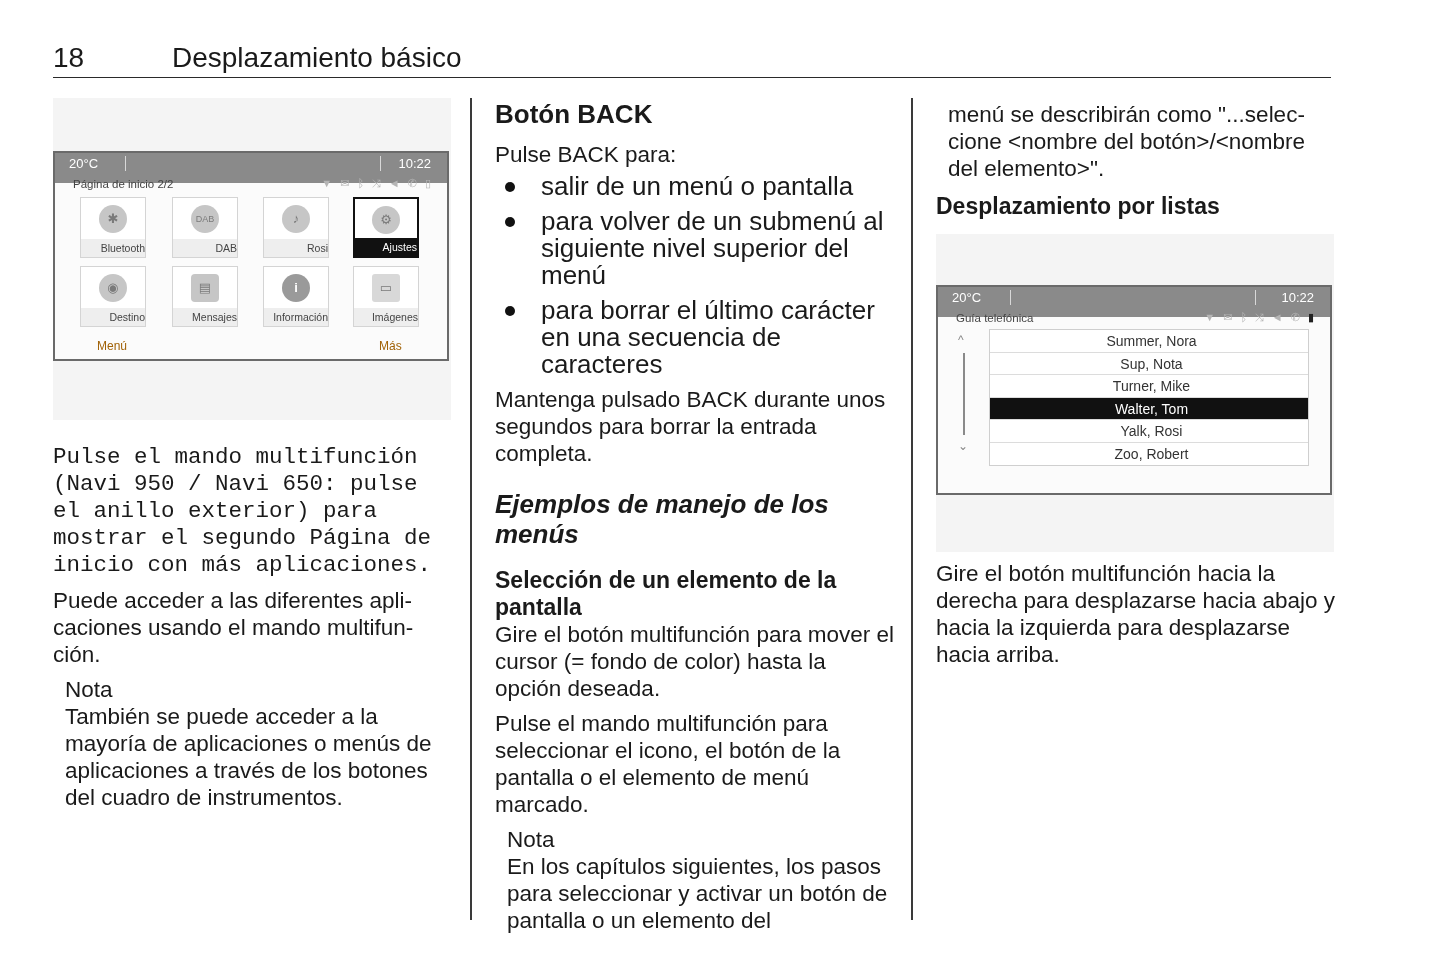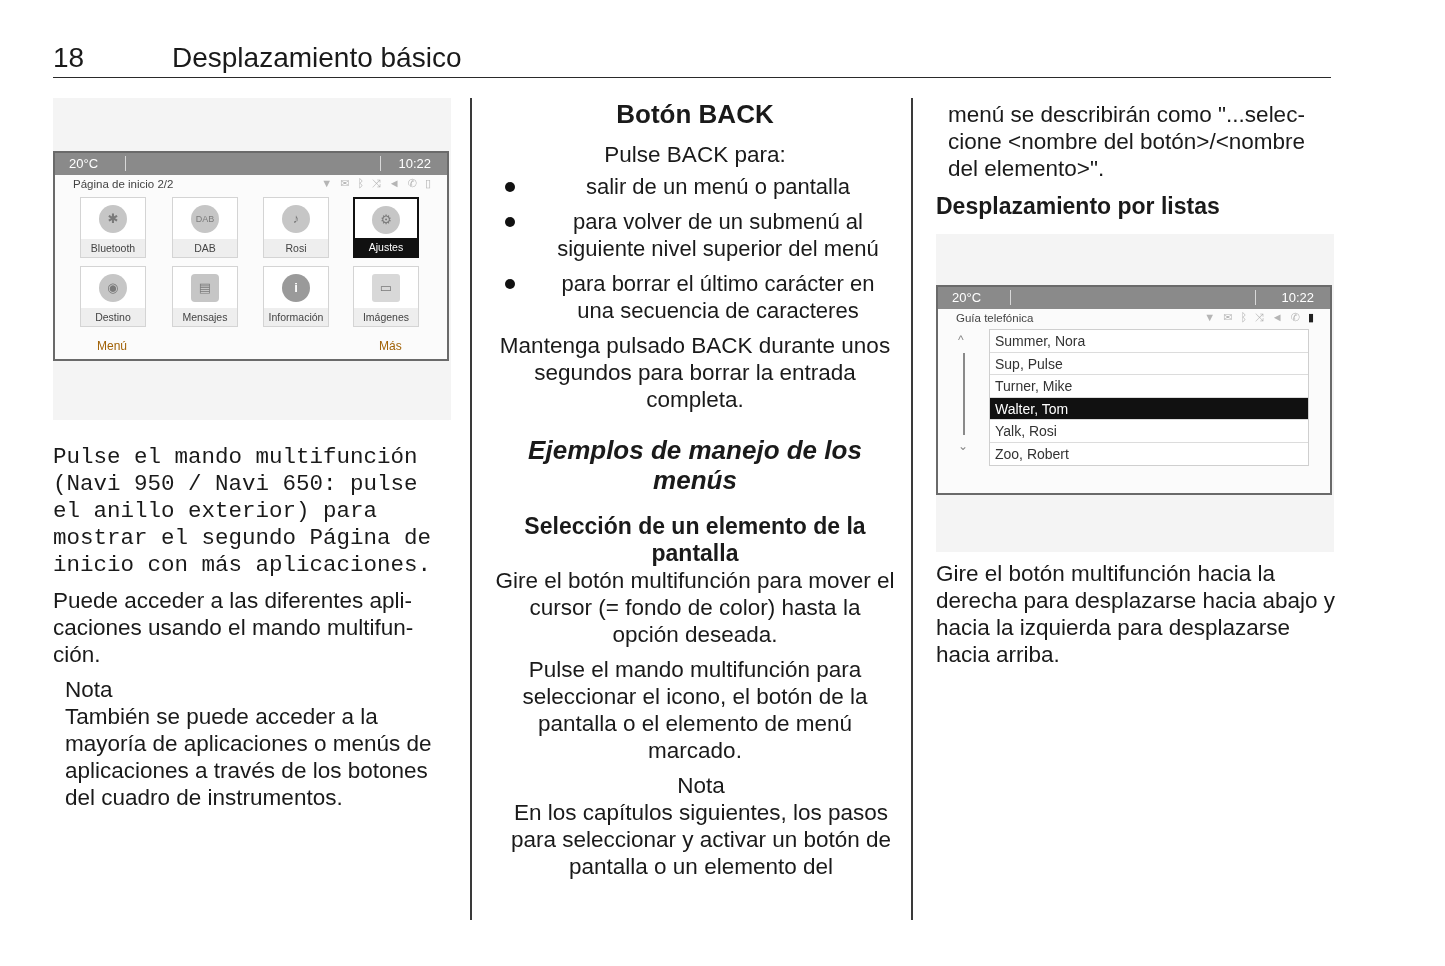--- a/index.html
+++ b/index.html
@@ -5,50 +5,50 @@
   * { box-sizing: border-box; margin: 0; padding: 0; }
   html, body { width: 1445px; height: 966px; background: #ffffff; overflow: hidden; }
   body { font-family: "Liberation Sans", sans-serif; color: #1a1a1a; position: relative; }
 
   .page-header { position: absolute; left: 53px; top: 40px; width: 1278px; height: 38px; border-bottom: 1.5px solid #2a2a2a; }
   .page-number { position: absolute; left: 0; top: 2px; font-size: 28px; }
   .page-title { position: absolute; left: 119px; top: 2px; font-size: 28px; }
 
   .col { position: absolute; top: 98px; }
   .col1 { left: 53px; width: 400px; }
-  .col2 { left: 495px; width: 400px; text-align: center; }
+  .col2 { left: 495px; width: 400px; }
   .col3 { left: 936px; width: 400px; }
   .rule { position: absolute; top: 98px; width: 2px; height: 822px; background: #3a3a3a; }
   .rule1 { left: 470px; }
   .rule2 { left: 911px; }
 
   .p { font-size: 22.5px; line-height: 27px; }
   .mt6 { margin-top: 8px; }
   .h2 { font-size: 26px; line-height: 30px; }
   .h3 { font-size: 23px; line-height: 27px; }
   .note { padding-left: 12px; }
 
   ul.bullets { list-style: none; }
-  ul.bullets li { position: relative; padding-left: 46px; font-size: 22px; line-height: 27px; margin-top: 8px; }
+  ul.bullets li { position: relative; padding-left: 46px; font-size: 26px; line-height: 27px; margin-top: 8px; }
   ul.bullets li .dot { position: absolute; left: 10px; top: 9px; width: 10px; height: 10px; border-radius: 50%; background: #111; }
 
   
   .fig-bg { background: #f4f4f4; position: relative; }
   .screen { position: absolute; border: 2px solid #6a6a6a; background: #fbfbfb; }
-  .statusbar { position: absolute; left: 0; top: 0; right: 0; height: 22px; background: #8a8a8a; color: #fff; font-size: 13px; padding-left: 28px; }
+  .statusbar { position: absolute; left: 0; top: 0; right: 0; height: 30px; background: #8a8a8a; color: #fff; font-size: 13px; padding-left: 28px; }
   .statusbar .temp { position: absolute; left: 14px; top: 3px; }
   .statusbar .sep { position: absolute; top: 3px; width: 1px; height: 15px; background: #d8d8d8; }
   .statusbar .time { position: absolute; right: 16px; top: 3px; }
   .subbar { position: absolute; left: 0; right: 0; top: 22px; height: 20px; font-size: 11.5px; color: #444; }
   .subbar .title { position: absolute; left: 18px; top: 3px; }
   .subbar .icons { position: absolute; right: 16px; top: 2px; display: flex; gap: 8px; color: #b5b5b5; font-size: 11px; }
 
   .tile { position: absolute; width: 66px; height: 61px; border: 1px solid #d4d4d4; background: #fff; }
   .tile .ic { position: absolute; left: 50%; top: 7px; transform: translateX(-50%); width: 28px; height: 28px; border-radius: 50%; background: #c6c6c6; color: #7a7a7a; font-size: 13px; text-align: center; line-height: 28px; }
-  .tile .lbl { position: absolute; left: 0; right: 0; bottom: 0; height: 18px; background: #eeeeee; font-size: 10.5px; text-align: center; line-height: 18px; color: #444; }
+  .tile .lbl { position: absolute; left: 0; right: 0; bottom: 0; height: 18px; background: #eeeeee; font-size: 10.5px; text-align: right; line-height: 18px; color: #444; }
   .tile.selected { border: 2px solid #111; }
   .tile.selected .lbl { background: #111; color: #fff; }
   .softkey { position: absolute; font-size: 12px; color: #a16207; }
 
   .list { position: absolute; border: 1px solid #cfcfcf; background: #fff; }
   .list-row { height: 22.5px; border-bottom: 1px solid #dcdcdc; font-size: 14px; line-height: 22px; padding-left: 5px; color: #333; }
   .list-row.selected { background: #111; color: #fff; }
   .scroll-up, .scroll-down { position: absolute; font-size: 12px; color: #888; }
   .scroll-track { position: absolute; width: 2px; background: #8a8a8a; }
 </style>
@@ -173,23 +173,23 @@
           <span>◄</span>
           <span>✆</span>
           <span style="color:#222;">▮</span>
         </span>
       </div>
 
       <span class="scroll-up" style="left:20px;top:46px;">^</span>
       <span class="scroll-track" style="left:25px;top:66px;height:82px;"></span>
       <span class="scroll-down" style="left:20px;top:152px;">⌄</span>
 
-      <div class="list" style="left:51px;top:42px;width:320px;">
+      <div class="list" style="left:51px;top:42px;width:320px;text-align:center;">
         <div class="list-row">Summer, Nora</div>
-        <div class="list-row">Sup, Pulse</div>
+        <div class="list-row">Sup, Nota</div>
         <div class="list-row">Turner, Mike</div>
         <div class="list-row selected">Walter, Tom</div>
         <div class="list-row">Yalk, Rosi</div>
         <div class="list-row" style="border-bottom:none;">Zoo, Robert</div>
       </div>
     </div>
   </div>
 
   <p class="p mt6">Gire el botón multifunción hacia la derecha para desplazarse hacia abajo y hacia la izquierda para desplazarse hacia arriba.</p>
 </div>

